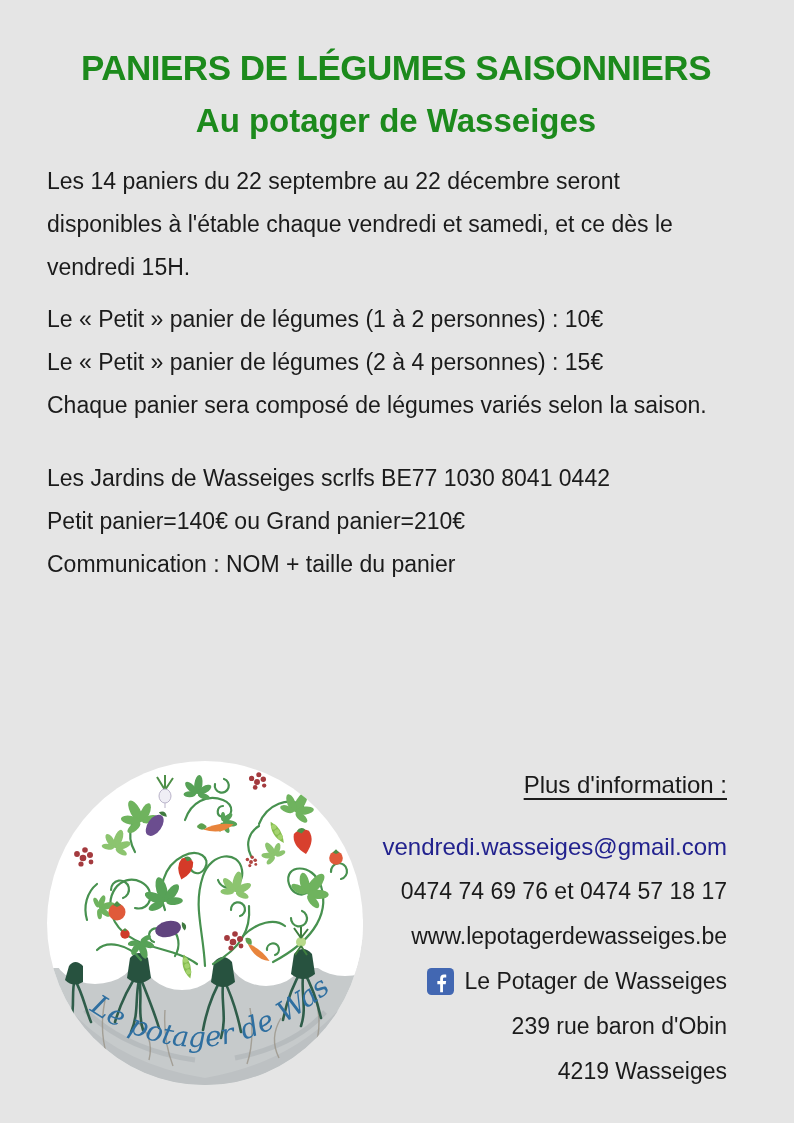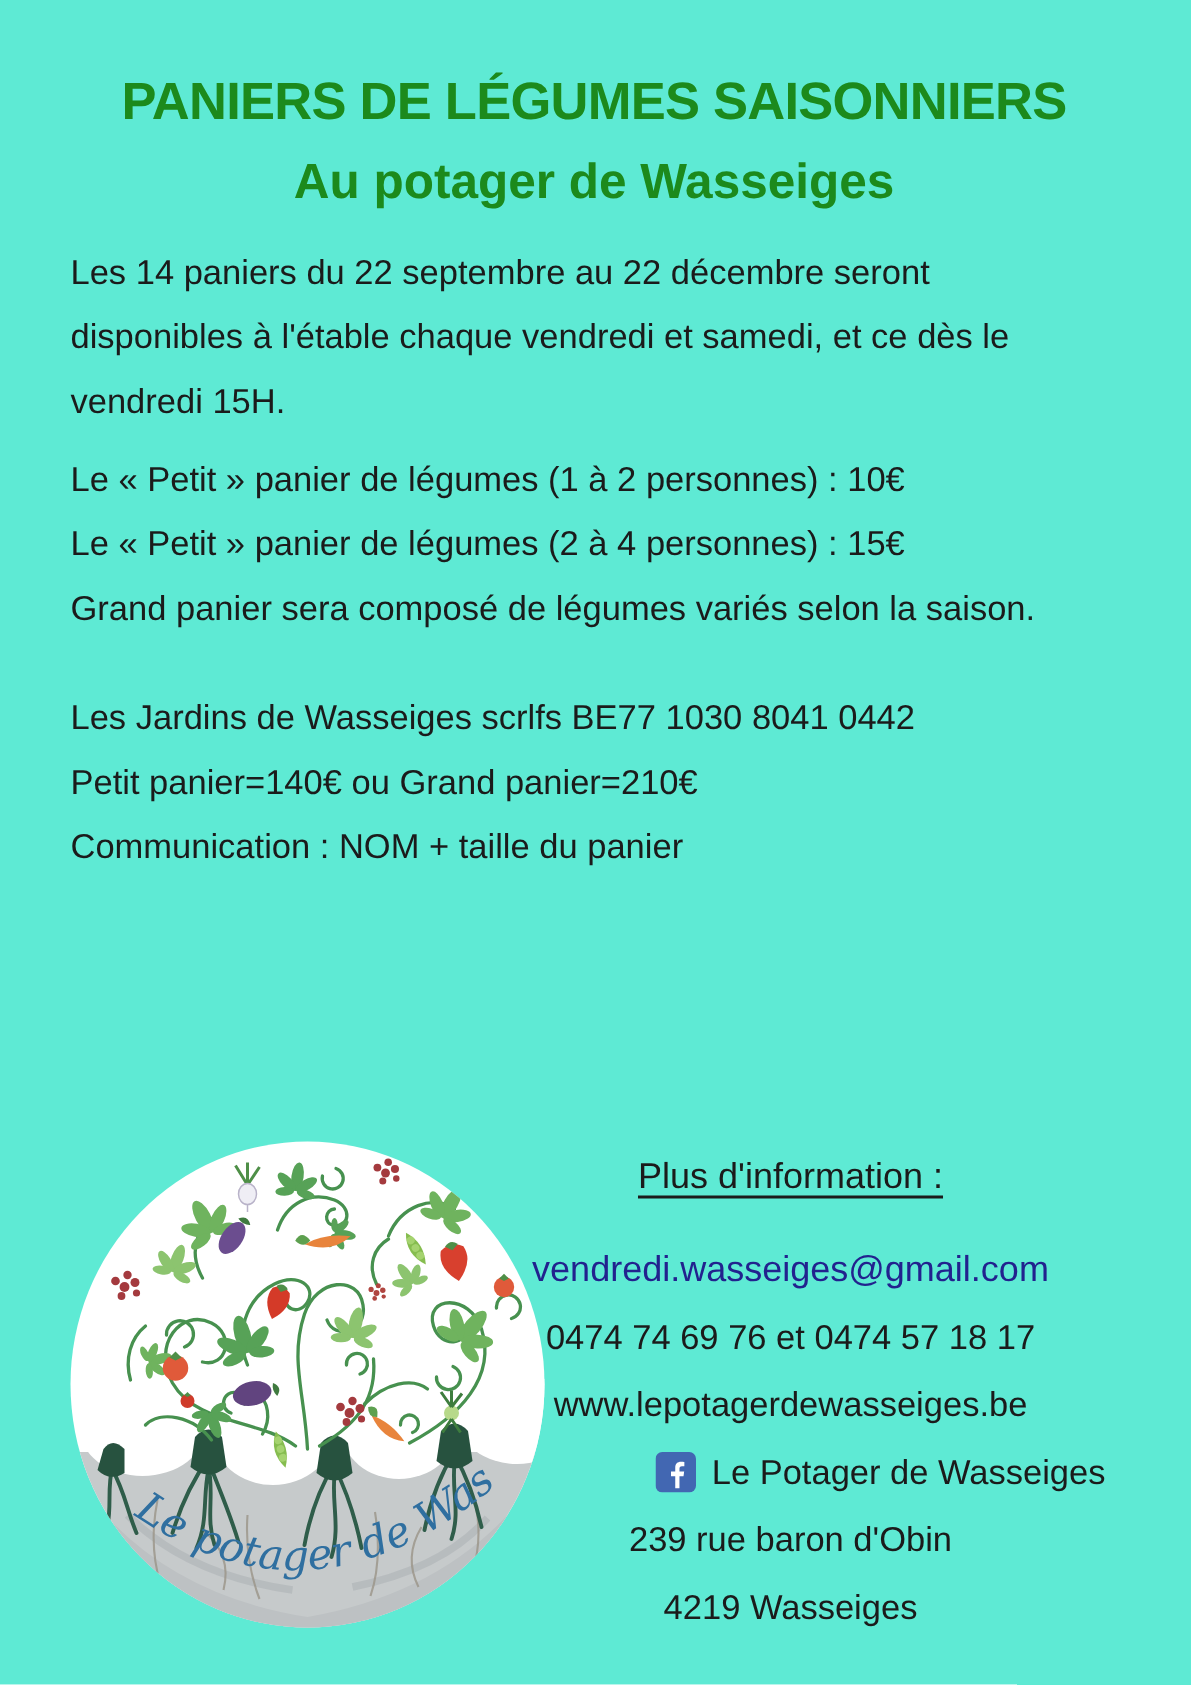--- a/index.html
+++ b/index.html
@@ -1,38 +1,38 @@
 <!DOCTYPE html>
 <html><head>
 <meta charset="utf-8">
 <style>
   html,body { margin:0; padding:0; background:#ffffff; }
   .page {
     position:relative; width:794px; height:1123px; overflow:hidden;
-    background:#5eead4; color:#1b1b1b;
+    background:#e5e5e5; color:#1b1b1b;
     font-family:"Liberation Sans", sans-serif;
   }
   .content { padding:40px 49px 0 47px; }
   .title {
     margin:8px 0 14px; text-align:center;
     font-size:35px; font-weight:bold; letter-spacing:-0.5px;
     color:#1c8a1c; line-height:1.15;
   }
   .subtitle {
     margin:0 0 20px; text-align:center;
     font-size:33px; font-weight:bold; color:#1c8a1c; line-height:1.15;
   }
   .body-p { font-size:23px; line-height:43px; width:682px; margin:0; }
   .p-intro { margin-bottom:9px; }
   .p-chaque { margin-bottom:30px; }
   .p-engagement { margin-bottom:33px; }
   .bottom { position:absolute; left:45px; top:758px; right:49px; height:340px; }
   .logo-wrap { position:absolute; left:0; top:2px; width:320px; height:326px; }
   .contact {
-    position:absolute; right:8px; top:10px; width:420px; text-align:center;
+    position:absolute; right:18px; top:10px; width:420px; text-align:right;
   }
   .contact-heading {
     font-size:24px; line-height:34px; margin:0 0 29px;
     text-decoration:underline; text-underline-offset:5px;
   }
   .contact-line { font-size:23px; line-height:31px; margin:0 0 14px; }
   .email { color:#22228e; font-size:24px; }
   .fb-row { display:flex; justify-content:flex-end; align-items:center; gap:10px; }
   .fb-icon {
     display:inline-block; width:27px; height:27px; flex:0 0 27px;
@@ -47,21 +47,21 @@
 
     <h1 class="title">PANIERS DE LÉGUMES SAISONNIERS</h1>
     <h2 class="subtitle">Au potager de Wasseiges</h2>
 
     <p class="body-p p-intro"><strong>Les 14 paniers du 22 septembre au 22 décembre</strong><span> seront disponibles à l'étable chaque vendredi et samedi, et ce dès le vendredi 15H.</span></p>
 
     <p class="body-p"><span>Le « </span><strong>Petit</strong><span> » panier de légumes (1 à 2 personnes) : 10€</span></p>
 
     <p class="body-p"><span>Le « </span><strong>Petit</strong><span> » panier de légumes (2 à 4 personnes) : 15€</span></p>
 
-    <p class="body-p p-chaque">Grand panier sera composé de légumes variés selon la saison.</p>
+    <p class="body-p p-chaque">Chaque panier sera composé de légumes variés selon la saison.</p>
 
 
     <p class="body-p">Les Jardins de Wasseiges scrlfs BE77 1030 8041 0442</p>
     <p class="body-p">Petit panier=140€ ou Grand panier=210€</p>
     <p class="body-p">Communication : NOM + taille du panier</p>
   </div>
 
   <div class="bottom">
 
     <div class="logo-wrap">

